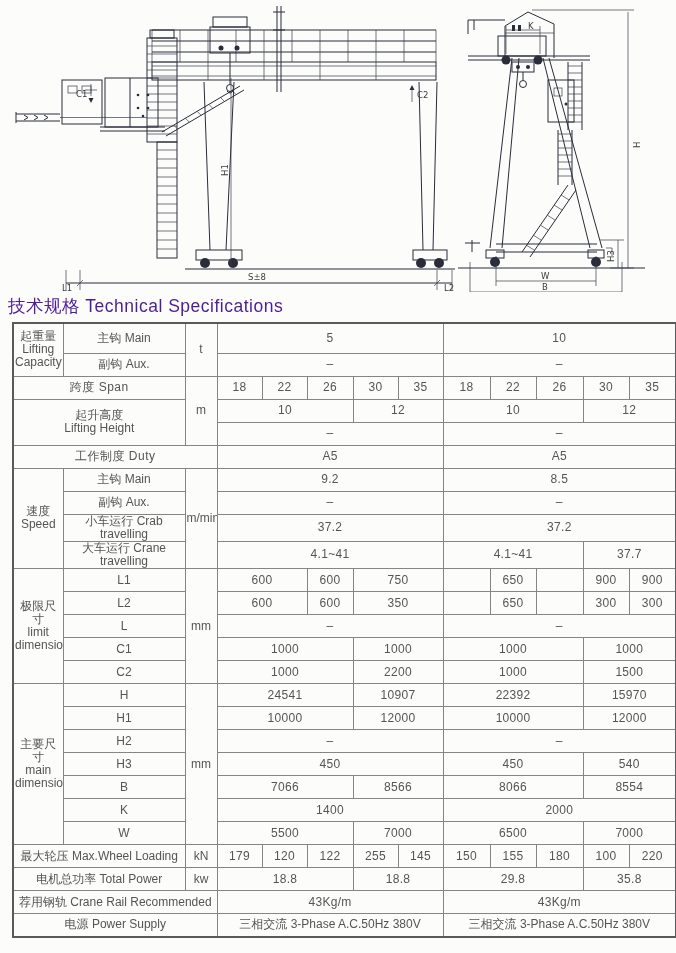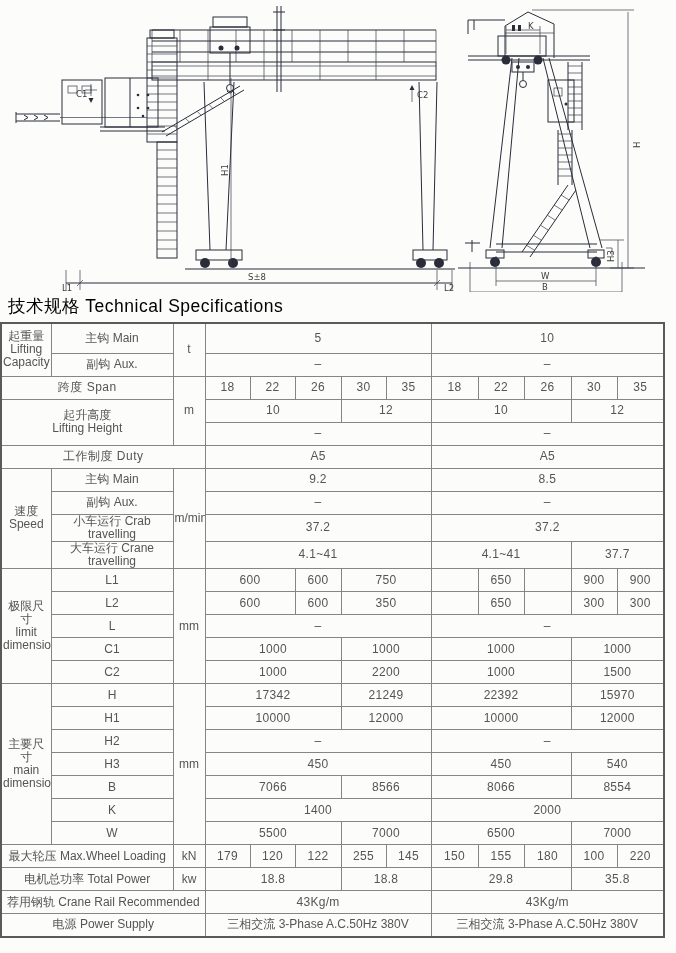--- a/index.html
+++ b/index.html
@@ -1,20 +1,20 @@
 <!DOCTYPE html>
 <html><head>
 <meta charset="utf-8">
 <style>
   html,body{margin:0;padding:0;width:676px;height:953px;background:#fcfcfa;overflow:hidden;
     font-family:"Liberation Sans","DejaVu Sans",sans-serif;}
   #drawing-wrap{width:676px;height:292px;}
   svg{display:block;}
-  #page-title{margin:2px 0 4px 8px;font-size:17.5px;color:#000000;letter-spacing:.5px;font-weight:500;}
-  table#spec-table{border-collapse:collapse;table-layout:fixed;width:663px;margin-left:0;
+  #page-title{margin:2px 0 4px 8px;font-size:17.5px;color:#4c1d95;letter-spacing:.5px;font-weight:500;}
+  table#spec-table{border-collapse:collapse;table-layout:fixed;width:663px;margin-left:12px;
     border:2px solid #5a5a5a;padding-left:47px;}
   #spec-table td{border:1px solid #858585;text-align:center;vertical-align:middle;
     padding:0 1px;color:#555;font-size:12px;line-height:1.1;overflow:hidden;}
   #spec-table tr{height:23px;}
   td.lbl{font-size:10px;color:#4a4a4a;line-height:1.3;}
   td.sub{font-size:11.5px;color:#474747;}
   td.sub.big{font-size:12.5px;letter-spacing:.5px;}
   td.sub.sm{font-size:9.8px;}
   td.sub.dim{font-size:12px;}
   td.unit{font-size:11px;color:#4a4a4a;}
@@ -291,22 +291,22 @@
         <td class="sub dim">C2</td>
         <td colspan="3" class="val">1000</td>
         <td colspan="2" class="val">2200</td>
         <td colspan="3" class="val">1000</td>
         <td colspan="2" class="val">1500</td>
       </tr>
       <tr>
         <td rowspan="7" class="lbl">主要尺寸<br>main<br>dimension</td>
         <td class="sub dim">H</td>
         <td rowspan="7" class="unit">mm</td>
-        <td colspan="3" class="val">17342</td>
-        <td colspan="2" class="val">21249</td>
+        <td colspan="3" class="val">24541</td>
+        <td colspan="2" class="val">10907</td>
         <td colspan="3" class="val">22392</td>
         <td colspan="2" class="val">15970</td>
       </tr>
       <tr>
         <td class="sub dim">H1</td>
         <td colspan="3" class="val">10000</td>
         <td colspan="2" class="val">12000</td>
         <td colspan="3" class="val">10000</td>
         <td colspan="2" class="val">12000</td>
       </tr>

